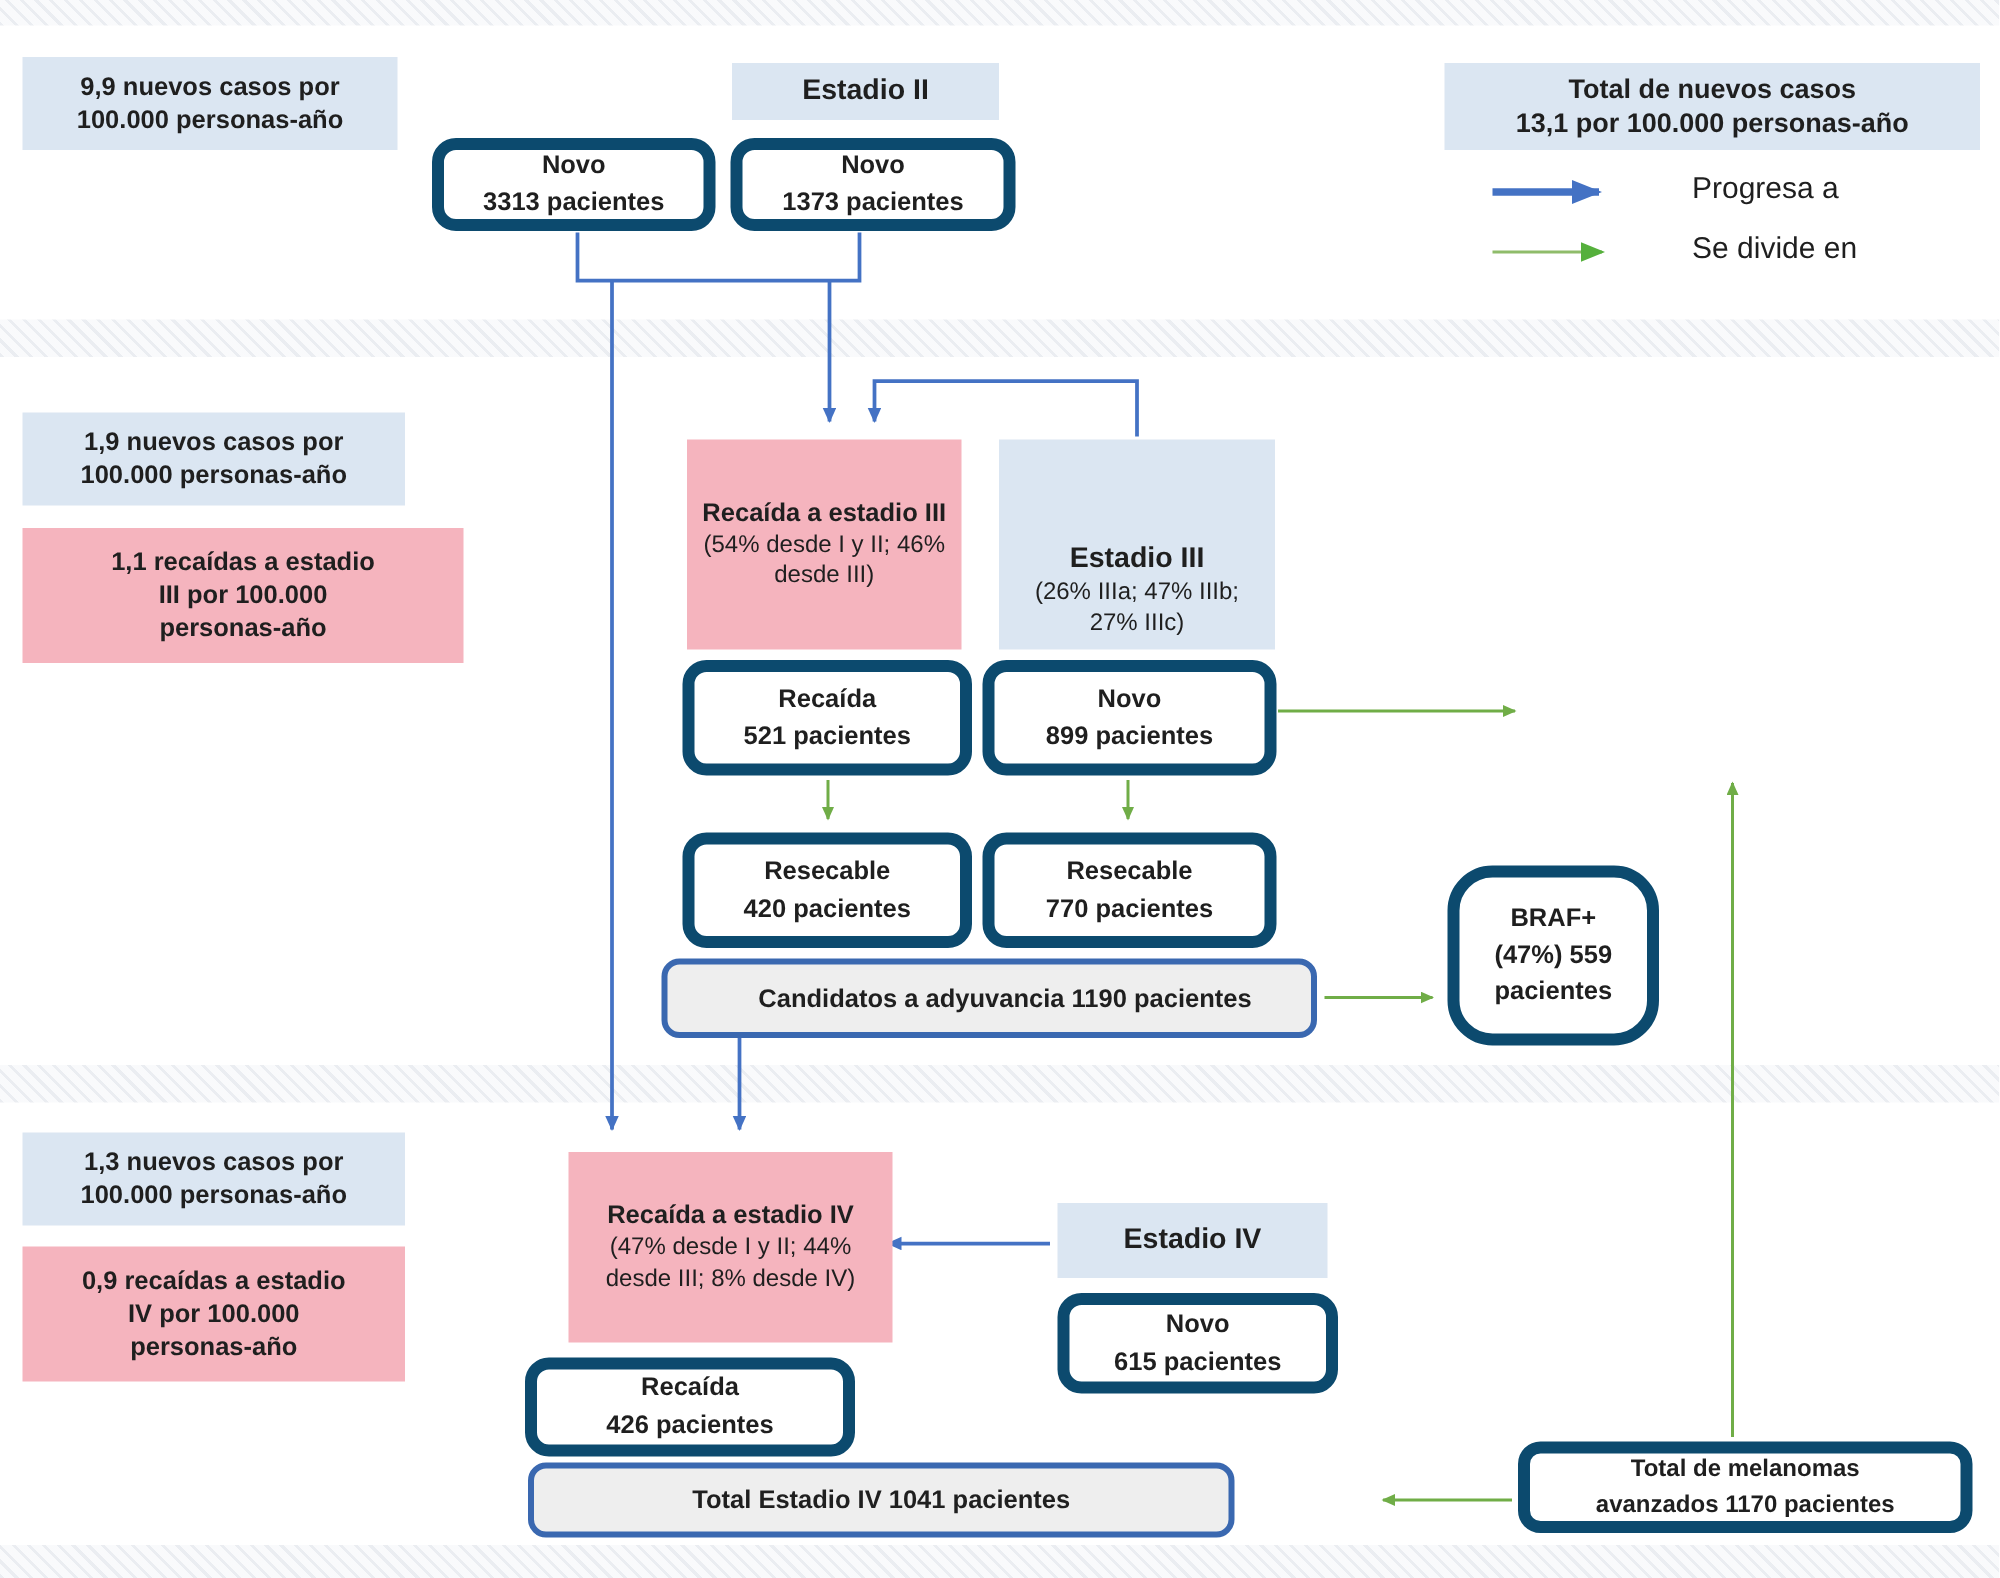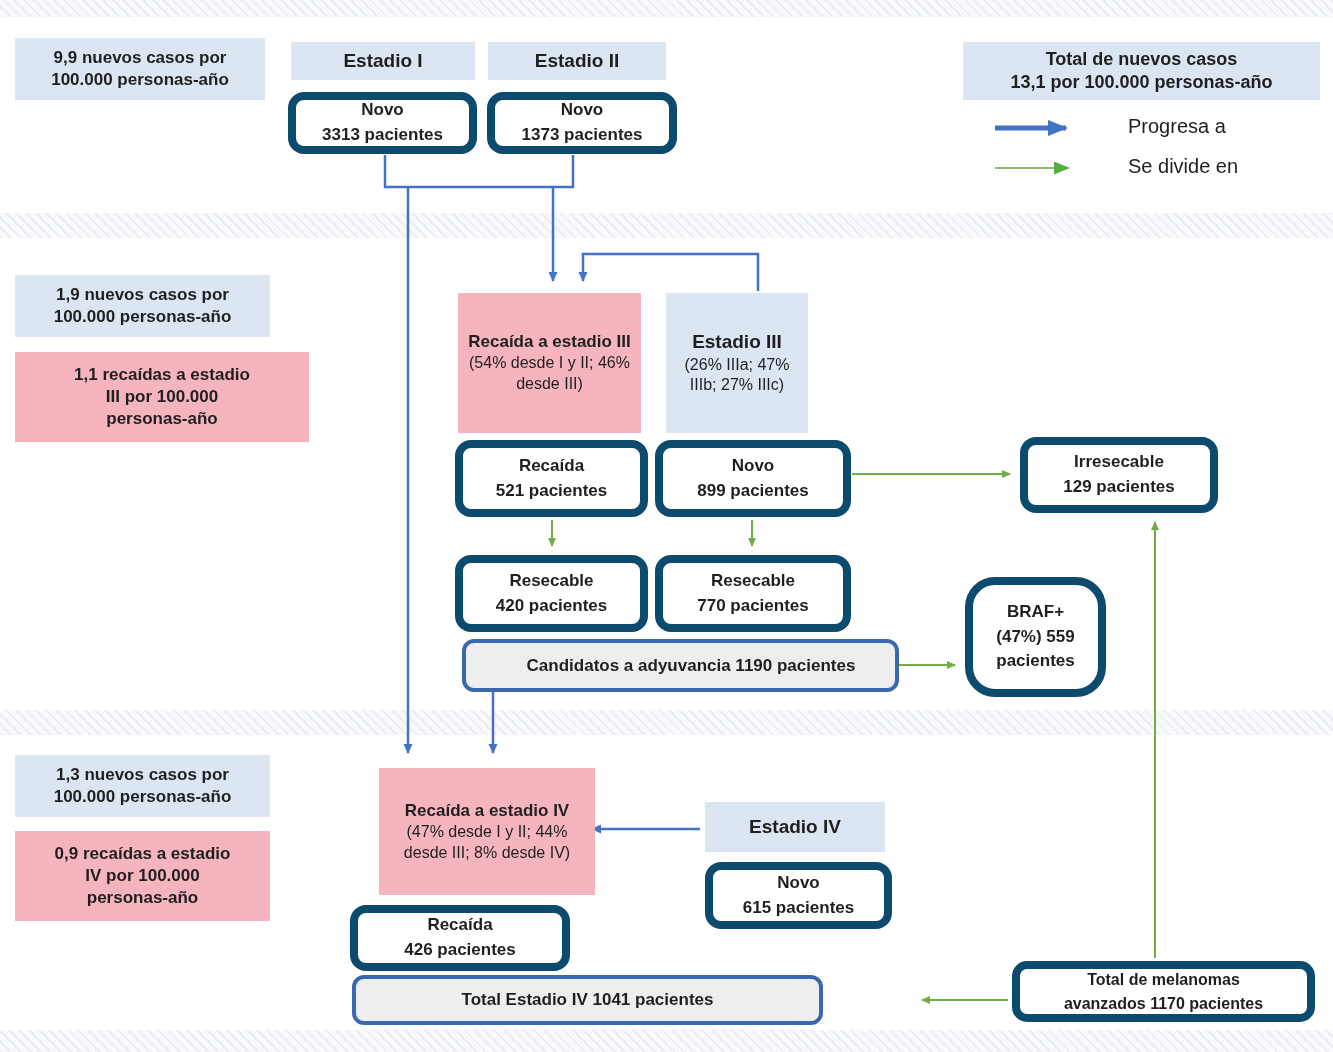--- a/index.html
+++ b/index.html
@@ -127,21 +127,20 @@
     <line x1="1155" y1="958" x2="1155" y2="522" stroke="#70ad47" stroke-width="2" marker-end="url(#mg)"></line>
     <line x1="1008" y1="1000" x2="922" y2="1000" stroke="#70ad47" stroke-width="2" marker-end="url(#mg)"></line>
 
     <line x1="995" y1="128" x2="1066" y2="128" stroke="#4472c4" stroke-width="5" marker-end="url(#mbL)"></line>
     <line x1="995" y1="168" x2="1068" y2="168" stroke="#8fbc6a" stroke-width="2" marker-end="url(#mgL)"></line>
   </svg>
 
   <div class="abs center infoblue prewrap" style="left:15px;top:38px;width:250px;height:62px;">9,9 nuevos casos por
 100.000 personas-año</div>
 
-  <div class="abs center header" style="left:291px;top:42px;width:184px;height:38px;">Estadio I</div>
   <div class="abs center header" style="left:488px;top:42px;width:178px;height:38px;">Estadio II</div>
 
   <div class="abs center node prewrap" style="left:288px;top:92px;width:189px;height:62px;">Novo
 3313 pacientes</div>
   <div class="abs center node prewrap" style="left:487px;top:92px;width:190px;height:62px;">Novo
 1373 pacientes</div>
 
   <div class="abs center infoblue prewrap" style="left:963px;top:42px;width:357px;height:58px;font-size:18px;">Total de nuevos casos
 13,1 por 100.000 personas-año</div>
 
@@ -154,40 +153,38 @@
 III por 100.000
 personas-año</div>
 
   <div class="abs center bigpink" style="left:458px;top:293px;width:183px;height:140px;">
     <div>
       <span class="ttl">Recaída a estadio III</span><br>
       <span class="sub">(54% desde I y II; 46% desde III)</span>
     </div>
   </div>
 
-  <div class="abs center bigblue" style="left:666px;top:293px;width:142px;height:140px;">
+  <div class="abs center bigblue" style="left:666px;top:293px;width:184px;height:140px;align-items:flex-end;">
     <div>
       <span class="ttl" style="font-size:19px;">Estadio III</span><br>
       <span class="sub">(26% IIIa; 47% IIIb; 27% IIIc)</span>
     </div>
   </div>
 
   <div class="abs center node prewrap" style="left:455px;top:440px;width:193px;height:77px;">Recaída
 521 pacientes</div>
   <div class="abs center node prewrap" style="left:655px;top:440px;width:196px;height:77px;">Novo
 899 pacientes</div>
-  <div class="abs center node prewrap" style="left:1020px;top:437px;width:198px;height:76px;">Irresecable
-129 pacientes</div>
 
   <div class="abs center node prewrap" style="left:455px;top:555px;width:193px;height:77px;">Resecable
 420 pacientes</div>
   <div class="abs center node prewrap" style="left:655px;top:555px;width:196px;height:77px;">Resecable
 770 pacientes</div>
 
-  <div class="abs center graynode" style="left:462px;top:639px;width:437px;height:53px;padding-left:21px;">Candidatos a adyuvancia 1190 pacientes</div>
+  <div class="abs center graynode" style="left:441px;top:639px;width:437px;height:53px;padding-left:21px;">Candidatos a adyuvancia 1190 pacientes</div>
 
   <div class="abs center node prewrap" style="left:965px;top:577px;width:141px;height:120px;border-radius:30px;">BRAF+
 (47%) 559
 pacientes</div>
 
   <div class="abs center infoblue prewrap" style="left:15px;top:755px;width:255px;height:62px;">1,3 nuevos casos por
 100.000 personas-año</div>
   <div class="abs center infopink prewrap" style="left:15px;top:831px;width:255px;height:90px;">0,9 recaídas a estadio
 IV por 100.000
 personas-año</div>

